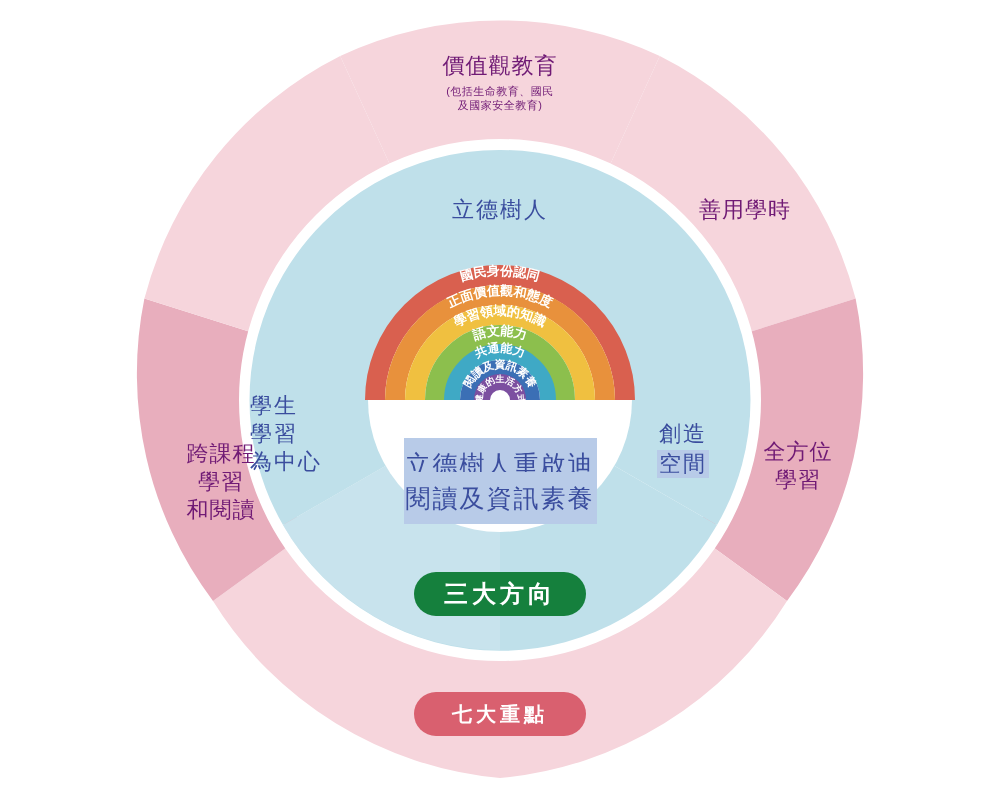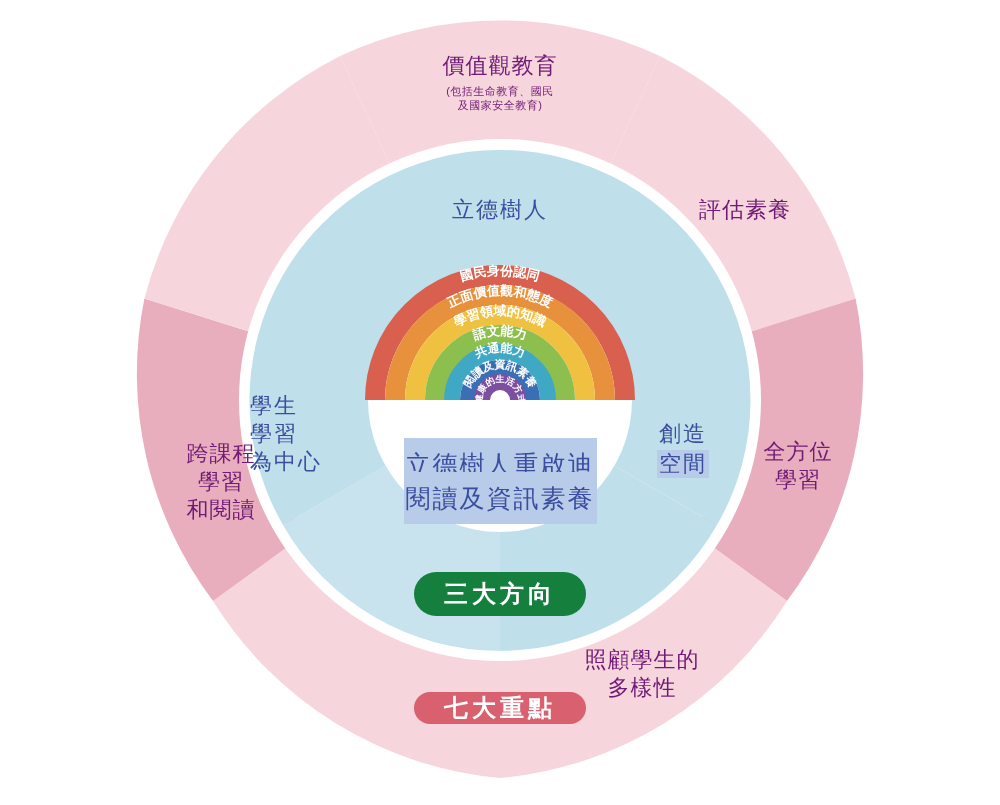--- a/index.html
+++ b/index.html
@@ -126,32 +126,28 @@
     </g>
   </svg>
 
   <div class="lbl outer-lbl" style="left:370px;top:52px;width:260px;">
     <div class="main">價值觀教育</div>
     <div class="sub" style="white-space:pre-line;">(包括生命教育、國民
 及國家安全教育)</div>
   </div>
 
   <div class="lbl outer-lbl" style="left:665px;top:196px;width:160px;">
-    <div class="main">評估素養</div>
+    <div class="main">善用學時</div>
   </div>
 
   <div class="lbl outer-lbl" style="left:718px;top:438px;width:160px;">
     <div class="main" style="white-space:pre-line;">全方位
 學習</div>
   </div>
 
-  <div class="lbl outer-lbl" style="left:542px;top:646px;width:200px;">
-    <div class="main" style="white-space:pre-line;">照顧學生的
-多樣性</div>
-  </div>
 
 
   <div class="lbl outer-lbl" style="left:136px;top:440px;width:170px;">
     <div class="main" style="white-space:pre-line;">跨課程
 學習
 和閱讀</div>
   </div>
 
 
   <div class="lbl" style="left:628px;top:420px;width:110px;text-align:center;">
@@ -168,15 +164,15 @@
 
   <div class="center-line" style="left:380px;top:448px;width:240px;">
     <span>立德樹人重啟迪</span>
   </div>
   <div class="center-line" style="left:380px;top:482px;width:240px;">
     <span>閱讀及資訊素養</span>
   </div>
 
   <div class="pill" id="badge-three" style="left:414px;top:572px;width:172px;height:44px;font-size:24px;">三大方向</div>
 
-  <div class="pill" id="badge-seven" style="left:414px;top:692px;width:172px;height:32px;font-size:24px;">七大重點</div>
+  <div class="pill" id="badge-seven" style="left:414px;top:692px;width:172px;height:44px;font-size:20px;">七大重點</div>
 
 </div>
 
 </body></html>

